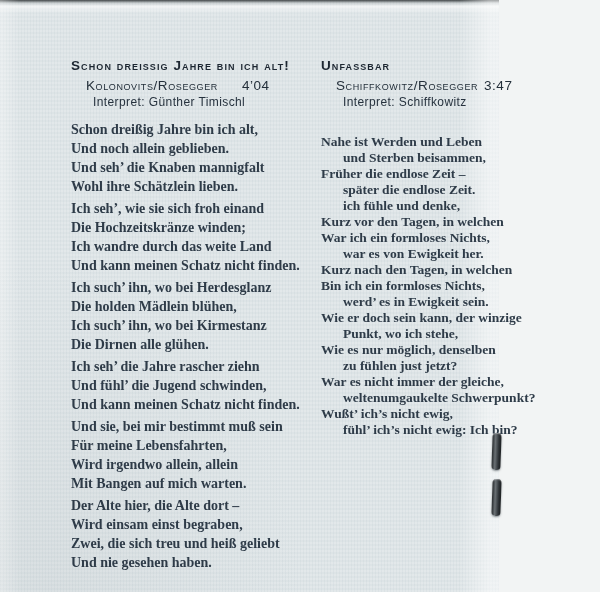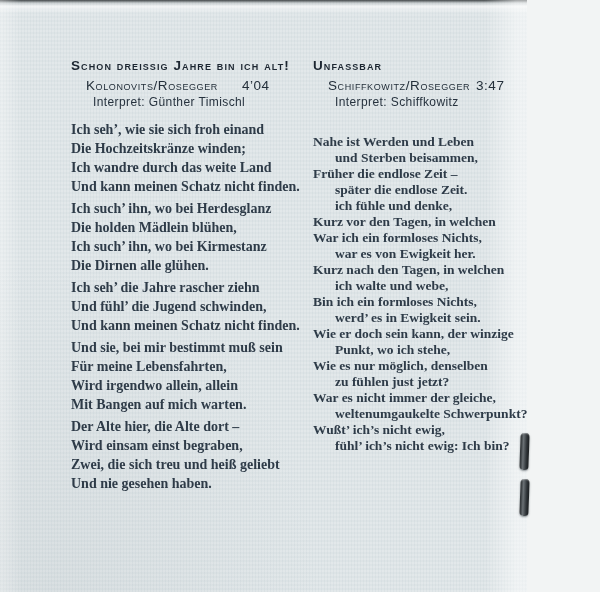--- a/index.html
+++ b/index.html
@@ -11,25 +11,24 @@
   
   .page{
     position:absolute;left:0;top:0;width:499px;height:592px;
     background:
       radial-gradient(ellipse at 10% 100%, rgba(140,150,155,0.10), rgba(0,0,0,0) 40%),
       linear-gradient(90deg, rgba(255,255,255,0.35) 0%, rgba(255,255,255,0) 4%, rgba(255,255,255,0) 92%, rgba(255,255,255,0.5) 98%),
       linear-gradient(180deg, rgba(40,44,46,0.85) 0px, rgba(120,126,128,0.25) 3px, rgba(255,255,255,0.55) 6px, rgba(255,255,255,0) 14px),
       repeating-linear-gradient(90deg, rgba(110,140,155,0.06) 0 1px, rgba(0,0,0,0) 1px 3px),
       repeating-linear-gradient(0deg, rgba(255,255,255,0.05) 0 2px, rgba(125,150,160,0.04) 2px 4px),
       #e1e7e9;
-    padding-left: 28px;
   }
   .col{position:absolute;top:58px;}
   .col-left{left:71px;width:248px;}
-  .col-right{left:313px;width:255px;}
+  .col-right{left:321px;width:255px;}
 
   .track-title{
     font-variant:small-caps;
     font-weight:bold;
     font-size:13.5px;line-height:15px;
     letter-spacing:1.1px;
     color:#1c2631;
     margin:0 0 5px 0;
     white-space:nowrap;
   }
@@ -79,20 +78,26 @@
 <div class="page">
 
   <div class="col col-left">
     <div class="track-title">Schon dreissig Jahre bin ich alt!</div>
     <div class="track-credits">
       <span>Kolonovits/Rosegger</span><span class="duration">4’04</span>
     </div>
     <div class="track-interpret">Interpret: Günther Timischl</div>
     <div class="lyrics" id="left-lyrics">
         <div class="stanza">
+          <div class="line">Schon dreißig Jahre bin ich alt,</div>
+          <div class="line">Und noch allein geblieben.</div>
+          <div class="line">Und seh’ die Knaben mannigfalt</div>
+          <div class="line">Wohl ihre Schätzlein lieben.</div>
+        </div>
+        <div class="stanza">
           <div class="line">Ich seh’, wie sie sich froh einand</div>
           <div class="line">Die Hochzeitskränze winden;</div>
           <div class="line">Ich wandre durch das weite Land</div>
           <div class="line">Und kann meinen Schatz nicht finden.</div>
         </div>
         <div class="stanza">
           <div class="line">Ich such’ ihn, wo bei Herdesglanz</div>
           <div class="line">Die holden Mädlein blühen,</div>
           <div class="line">Ich such’ ihn, wo bei Kirmestanz</div>
           <div class="line">Die Dirnen alle glühen.</div>
@@ -126,21 +131,20 @@
     <div class="lyrics" id="right-lyrics">
         <div class="rline">Nahe ist Werden und Leben</div>
         <div class="rline indent">und Sterben beisammen,</div>
         <div class="rline">Früher die endlose Zeit –</div>
         <div class="rline indent">später die endlose Zeit.</div>
         <div class="rline indent">ich fühle und denke,</div>
         <div class="rline">Kurz vor den Tagen, in welchen</div>
         <div class="rline">War ich ein formloses Nichts,</div>
         <div class="rline indent">war es von Ewigkeit her.</div>
         <div class="rline">Kurz nach den Tagen, in welchen</div>
-        <div class="rline indent">ich walte und webe,</div>
         <div class="rline">Bin ich ein formloses Nichts,</div>
         <div class="rline indent">werd’ es in Ewigkeit sein.</div>
         <div class="rline">Wie er doch sein kann, der winzige</div>
         <div class="rline indent">Punkt, wo ich stehe,</div>
         <div class="rline">Wie es nur möglich, denselben</div>
         <div class="rline indent">zu fühlen just jetzt?</div>
         <div class="rline">War es nicht immer der gleiche,</div>
         <div class="rline indent">weltenumgaukelte Schwerpunkt?</div>
         <div class="rline">Wußt’ ich’s nicht ewig,</div>
         <div class="rline indent">fühl’ ich’s nicht ewig: Ich bin?</div>

